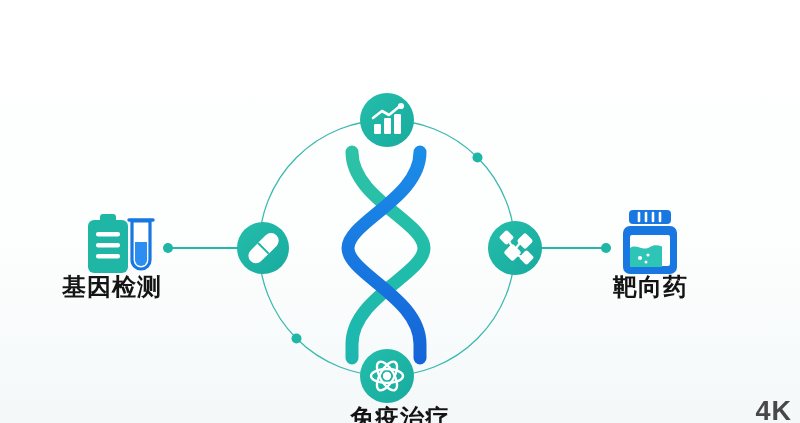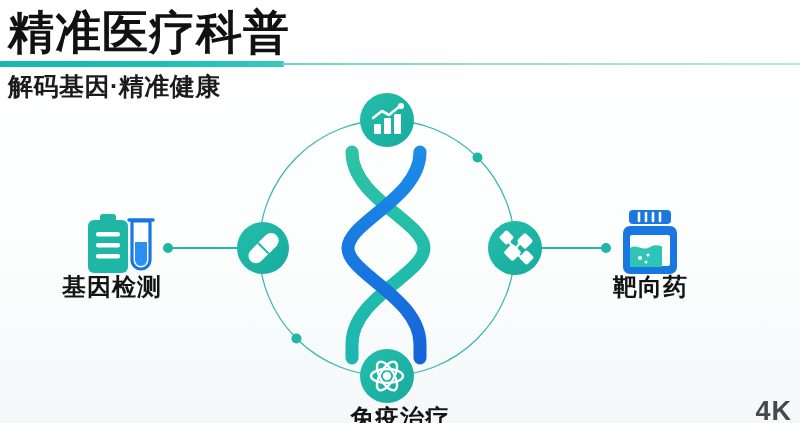--- a/index.html
+++ b/index.html
@@ -119,26 +119,20 @@
     color: #2a2a2a;
     opacity: 0.85;
     letter-spacing: 1px;
   }
 </style>
 </head>
 <body>
 
 <div id="slide">
 
-  <div id="header">
-    <div id="title">精准医疗科普</div>
-    <div id="divider-thick"></div>
-    <div id="divider-thin"></div>
-    <div id="subtitle">解码基因·精准健康</div>
-  </div>
 
   <div id="diagram">
 
     <svg id="diagram-svg" viewBox="0 0 800 343">
       <defs>
         <linearGradient id="gradBlue" x1="0" y1="0" x2="0" y2="1">
           <stop offset="0%" stop-color="#1b8ce8"></stop>
           <stop offset="55%" stop-color="#1877e0"></stop>
           <stop offset="100%" stop-color="#1565d8"></stop>
         </linearGradient>

